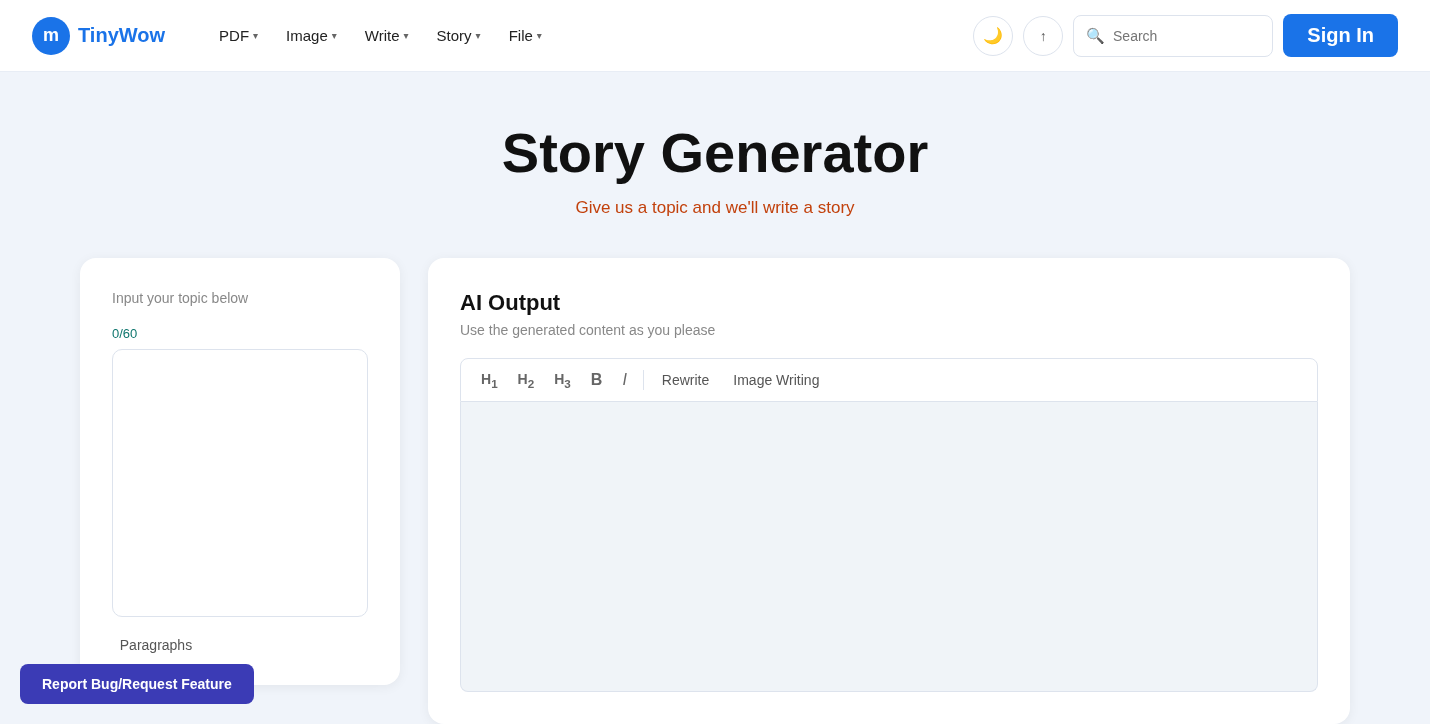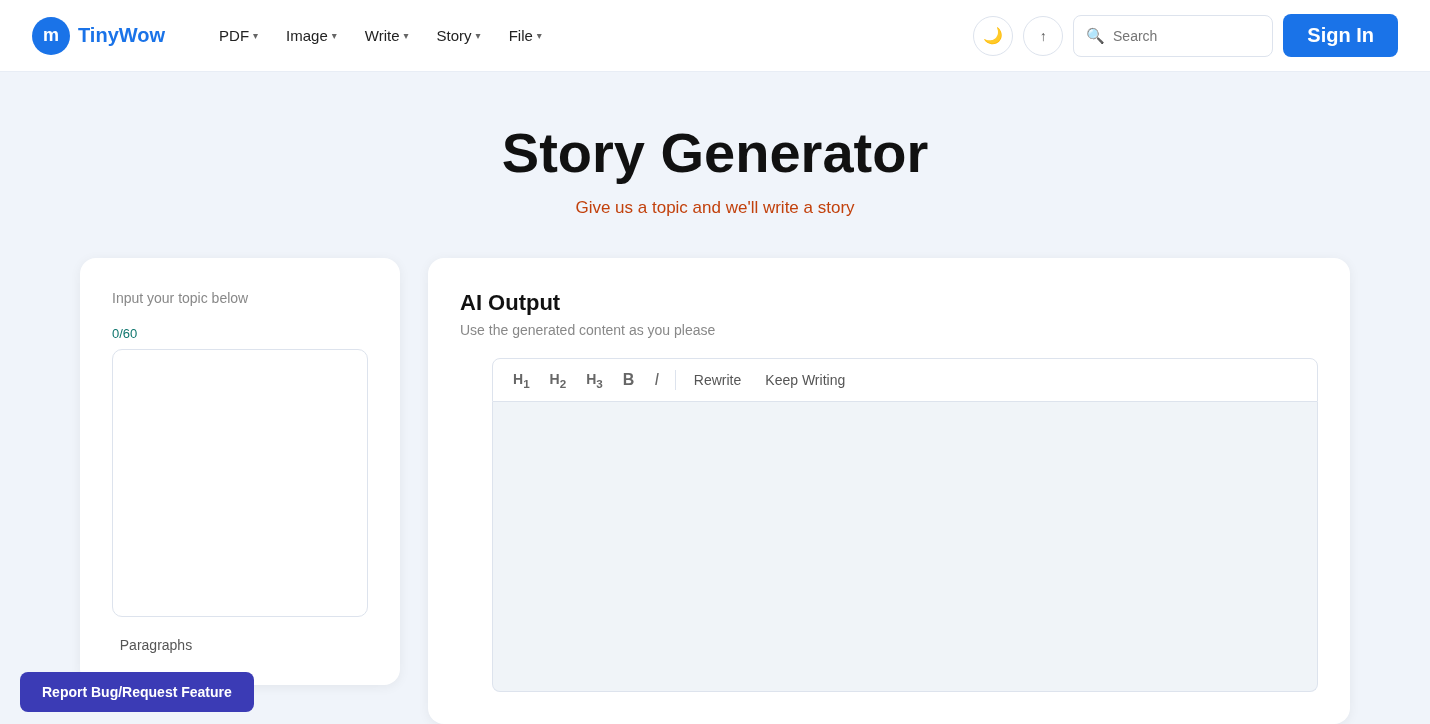--- a/index.html
+++ b/index.html
@@ -251,21 +251,21 @@
       border-top: none;
       border-radius: 0 0 8px 8px;
       background: #f0f4f8;
       min-height: 290px;
       padding: 16px;
     }
 
     
     .report-bug-btn {
       position: fixed;
-      bottom: 12px;
+      bottom: 20px;
       left: 20px;
       background: #3b3bb5;
       color: #fff;
       border: none;
       border-radius: 8px;
       padding: 12px 22px;
       font-size: 14px;
       font-weight: 600;
       cursor: pointer;
       z-index: 100;
@@ -336,40 +336,40 @@
       <div class="paragraphs-label">
         <span>&nbsp;</span>
         <span>Paragraphs</span>
       </div>
     </div>
 
     <div class="ai-output-card">
       <div class="card-title">AI Output</div>
       <div class="card-subtitle">Use the generated content as you please</div>
 
-      <div style="margin-top: 16px; margin-left: 32px;">
+      <div style="margin-top: 16px;">
         <div class="editor-toolbar">
           <button class="toolbar-btn">
             <span>H<sub>1</sub></span>
           </button>
           <button class="toolbar-btn">
             <span>H<sub>2</sub></span>
           </button>
           <button class="toolbar-btn">
             <span>H<sub>3</sub></span>
           </button>
           <button class="toolbar-btn" style="font-weight:900; font-size:16px;">
             <span>B</span>
           </button>
           <button class="toolbar-btn italic" style="font-style:italic; font-size:16px;">
             <span>I</span>
           </button>
           <div class="toolbar-separator"></div>
           <button class="toolbar-text-btn">Rewrite</button>
-          <button class="toolbar-text-btn">Keep Writing</button>
+          <button class="toolbar-text-btn">Image Writing</button>
         </div>
         <div class="editor-area" contenteditable="true" style=""></div>
       </div>
     </div>
 
   </div>
 
 </main>
 
 <button class="report-bug-btn">Report Bug/Request Feature</button>

